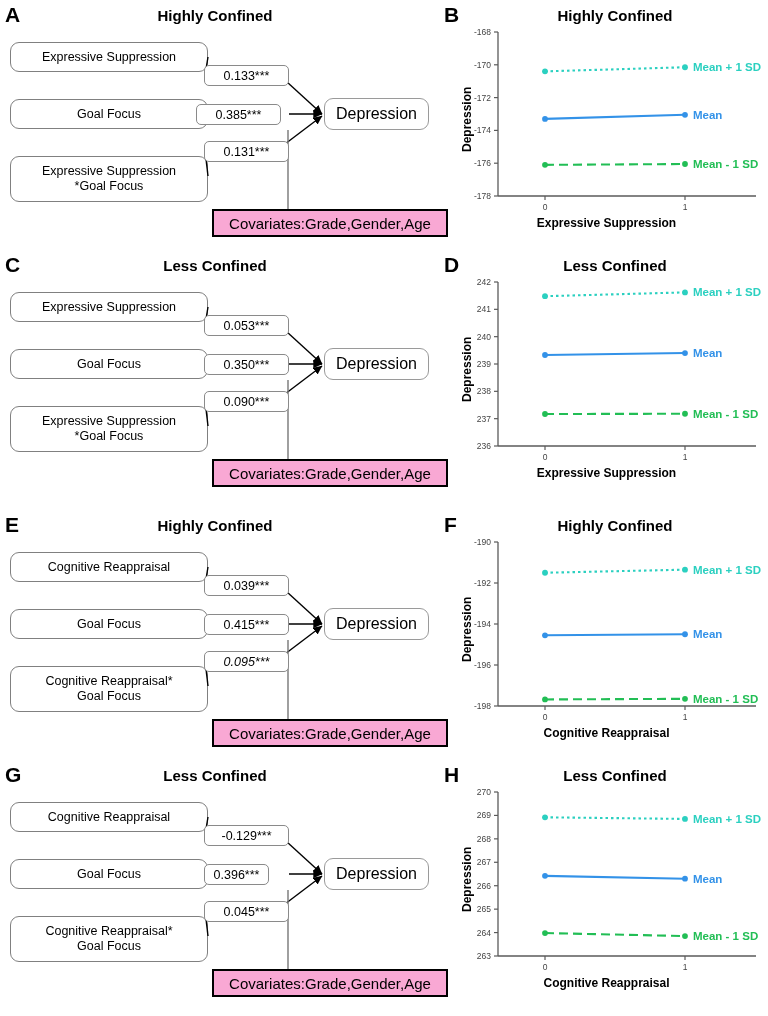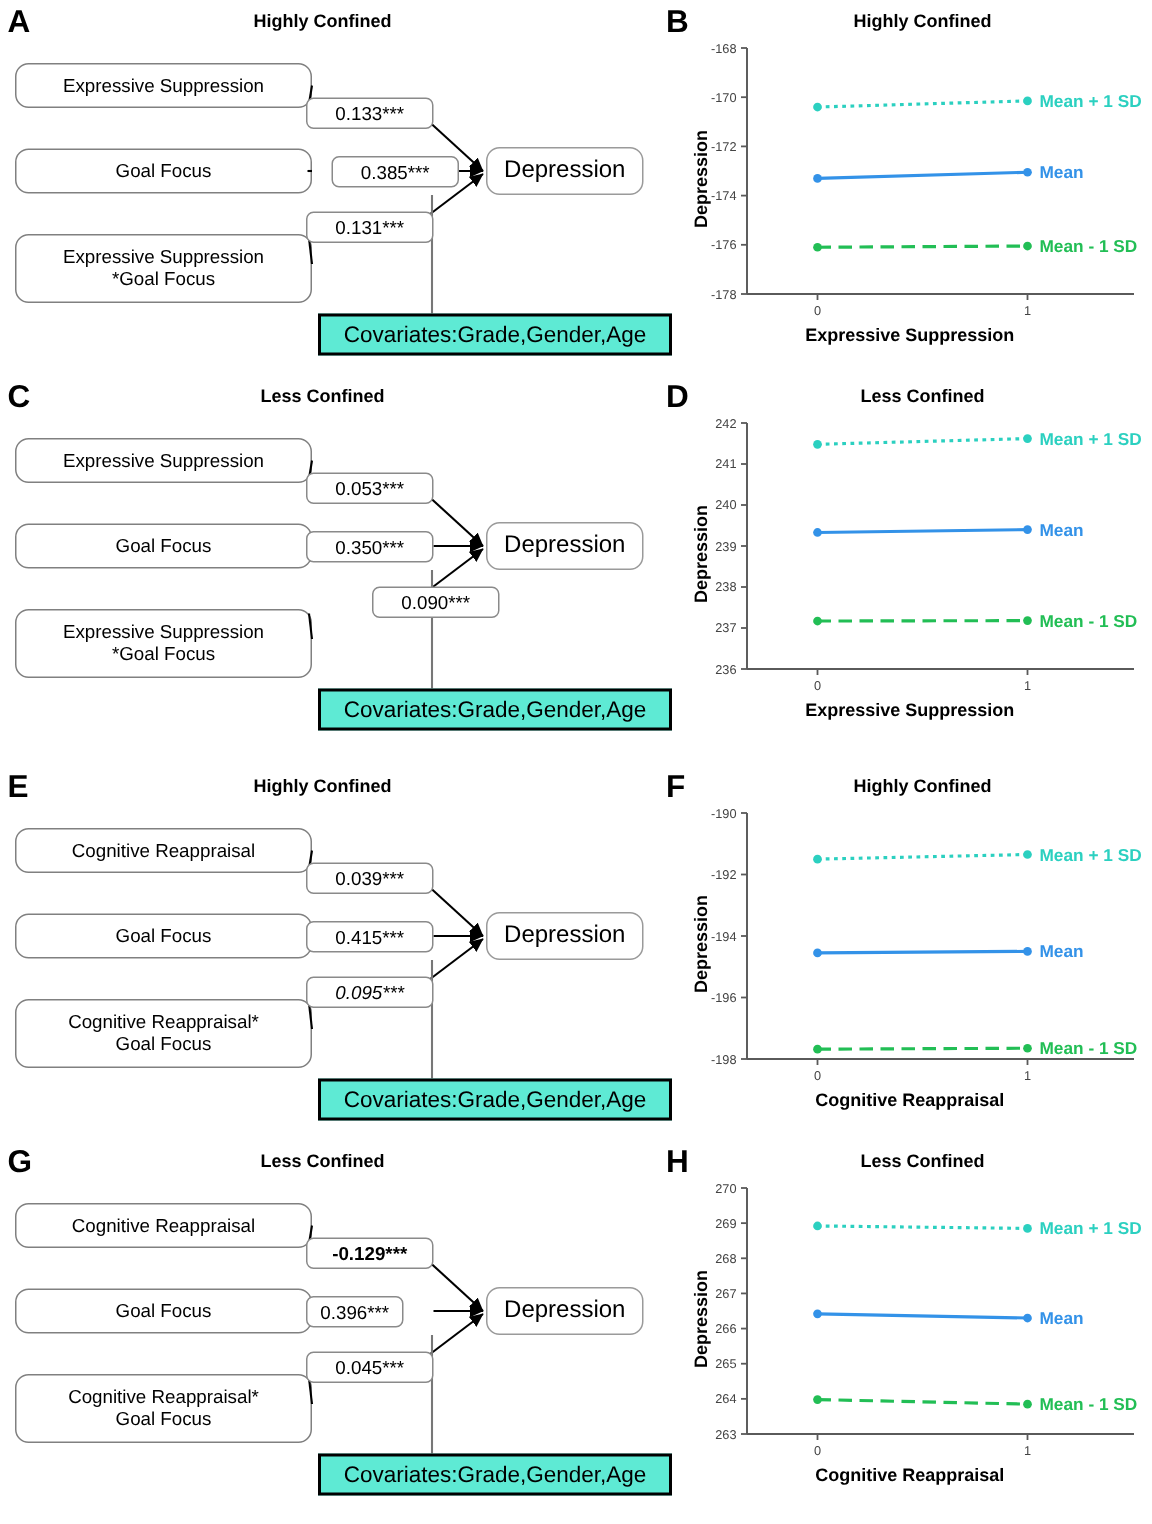--- a/index.html
+++ b/index.html
@@ -10,38 +10,38 @@
   .row-0{top:0;height:250px;}
   .row-1{top:250px;height:260px;}
   .row-2{top:510px;height:250px;}
   .row-3{top:760px;height:256px;}
 
   
   .panel-letter{position:absolute;font-weight:bold;font-size:21px;line-height:1;}
   .letter-left{left:5px;top:4px;}
 
   
-  .panel-title{position:absolute;font-weight:bold;font-size:12px;text-align:center;}
+  .panel-title{position:absolute;font-weight:bold;font-size:15px;text-align:center;}
   .diag-title{left:20px;top:7px;width:390px;}
 
   
   .diagram{position:absolute;left:0;top:0;width:460px;height:100%;}
   .dbox{position:absolute;box-sizing:border-box;border:1.4px solid #808080;
         border-radius:9px;background:#fff;display:flex;align-items:center;
         justify-content:center;text-align:center;font-size:12.5px;line-height:1.12;
         padding:2px 4px;}
   .dbox.two-line{line-height:1.18;}
   .coefbox{position:absolute;box-sizing:border-box;border:1.1px solid #8a8a8a;
            border-radius:5px;background:#fff;display:flex;align-items:center;
            justify-content:center;font-size:12.5px;height:21px;z-index:4;}
   .outcome{position:absolute;box-sizing:border-box;border:1.4px solid #9a9a9a;
            border-radius:9px;background:#fff;display:flex;align-items:center;
            justify-content:center;font-size:16px;z-index:3;}
   .covbox{position:absolute;box-sizing:border-box;border:2.4px solid #000;
-          background:#5eead4;display:flex;align-items:center;justify-content:center;
+          background:#f9a8d4;display:flex;align-items:center;justify-content:center;
           font-size:15px;z-index:3;}
   .diagram svg{position:absolute;left:0;top:0;width:460px;height:100%;
                overflow:visible;z-index:1;}
 
   
   .plot{position:absolute;left:440px;top:0;width:328px;height:100%;}
   .plot svg{position:absolute;left:0;top:0;}
   .ylab{position:absolute;font-weight:bold;font-size:12px;
         transform:rotate(-90deg);transform-origin:left top;white-space:nowrap;}
   .xlab{position:absolute;font-weight:bold;font-size:12px;text-align:center;}
@@ -73,21 +73,21 @@
           <line x1="208" y1="176" x2="206" y2="159" stroke="#000" stroke-width="1.4"></line>
           <line x1="285" y1="144" x2="322" y2="116" stroke="#000" stroke-width="1.4" marker-end="url(#arw-A)"></line>
           <line x1="288" y1="130" x2="288" y2="209" stroke="#777" stroke-width="1.4"></line>
         </svg>
         <div class="dbox" style="left: 10px; top: 42px; width: 198px; height: 30px;">Expressive Suppression</div>
         <div class="dbox" style="left: 10px; top: 99px; width: 198px; height: 30px;">Goal Focus</div>
         <div class="dbox two-line" style="left: 10px; top: 156px; width: 198px; height: 46px;">
           <div style="text-align: center;"><span>Expressive Suppression</span><br><span>*Goal Focus</span></div>
         </div>
         <div class="coefbox" style="left: 204px; top: 65px; width: 85px; height: 21px;">0.133***</div>
-        <div class="coefbox" style="left: 221px; top: 104px; width: 85px; height: 21px;">0.385***</div>
+        <div class="coefbox" style="left: 196px; top: 104px; width: 85px; height: 21px;">0.385***</div>
         <div class="coefbox" style="left: 204px; top: 141px; width: 85px; height: 21px;">0.131***</div>
         <div class="outcome" style="left: 324px; top: 98px; width: 105px; height: 32px;">Depression</div>
         <div class="covbox" style="left: 212px; top: 209px; width: 236px; height: 28px;">Covariates:Grade,Gender,Age</div>
       </div>
       <div class="plot">
         <div class="panel-letter" style="left: 4px; top: 4px;">B</div>
         <div class="panel-title" style="left: 30px; top: 7px; width: 290px;">Highly Confined</div>
         <svg width="328" height="230">
           <line x1="58" y1="32" x2="58" y2="196" stroke="#5a5a5a" stroke-width="1.3"></line>
           <line x1="58" y1="196" x2="316" y2="196" stroke="#5a5a5a" stroke-width="1.3"></line>
@@ -142,21 +142,21 @@
           <line x1="285" y1="144" x2="322" y2="116" stroke="#000" stroke-width="1.4" marker-end="url(#arw-C)"></line>
           <line x1="288" y1="130" x2="288" y2="209" stroke="#777" stroke-width="1.4"></line>
         </svg>
         <div class="dbox" style="left: 10px; top: 42px; width: 198px; height: 30px;">Expressive Suppression</div>
         <div class="dbox" style="left: 10px; top: 99px; width: 198px; height: 30px;">Goal Focus</div>
         <div class="dbox two-line" style="left: 10px; top: 156px; width: 198px; height: 46px;">
           <div style="text-align: center;"><span>Expressive Suppression</span><br><span>*Goal Focus</span></div>
         </div>
         <div class="coefbox" style="left: 204px; top: 65px; width: 85px; height: 21px;">0.053***</div>
         <div class="coefbox" style="left: 204px; top: 104px; width: 85px; height: 21px;">0.350***</div>
-        <div class="coefbox" style="left: 204px; top: 141px; width: 85px; height: 21px; margin-left: 44px;">0.090***</div>
+        <div class="coefbox" style="left: 204px; top: 141px; width: 85px; height: 21px;">0.090***</div>
         <div class="outcome" style="left: 324px; top: 98px; width: 105px; height: 32px;">Depression</div>
         <div class="covbox" style="left: 212px; top: 209px; width: 236px; height: 28px;">Covariates:Grade,Gender,Age</div>
       </div>
       <div class="plot">
         <div class="panel-letter" style="left: 4px; top: 4px;">D</div>
         <div class="panel-title" style="left: 30px; top: 7px; width: 290px;">Less Confined</div>
         <svg width="328" height="230">
           <line x1="58" y1="32" x2="58" y2="196" stroke="#5a5a5a" stroke-width="1.3"></line>
           <line x1="58" y1="196" x2="316" y2="196" stroke="#5a5a5a" stroke-width="1.3"></line>
           <line x1="54" y1="196" x2="58" y2="196" stroke="#5a5a5a" stroke-width="1.2"></line>
@@ -276,21 +276,21 @@
           <line x1="289" y1="114" x2="322" y2="114" stroke="#000" stroke-width="1.4" marker-end="url(#arw-G)"></line>
           <line x1="208" y1="176" x2="206" y2="159" stroke="#000" stroke-width="1.4"></line>
           <line x1="285" y1="144" x2="322" y2="116" stroke="#000" stroke-width="1.4" marker-end="url(#arw-G)"></line>
           <line x1="288" y1="130" x2="288" y2="209" stroke="#777" stroke-width="1.4"></line>
         </svg>
         <div class="dbox" style="left: 10px; top: 42px; width: 198px; height: 30px;">Cognitive Reappraisal</div>
         <div class="dbox" style="left: 10px; top: 99px; width: 198px; height: 30px;">Goal Focus</div>
         <div class="dbox two-line" style="left: 10px; top: 156px; width: 198px; height: 46px;">
           <div style="text-align: center;"><span>Cognitive Reappraisal*</span><br><span>Goal Focus</span></div>
         </div>
-        <div class="coefbox" style="left: 204px; top: 65px; width: 85px; height: 21px; font-weight: bold;">-0.129***</div>
+        <div class="coefbox" style="left: 204px; top: 65px; width: 85px; height: 21px;">-0.129***</div>
         <div class="coefbox" style="left: 204px; top: 104px; width: 65px; height: 21px;">0.396***</div>
         <div class="coefbox" style="left: 204px; top: 141px; width: 85px; height: 21px;">0.045***</div>
         <div class="outcome" style="left: 324px; top: 98px; width: 105px; height: 32px;">Depression</div>
         <div class="covbox" style="left: 212px; top: 209px; width: 236px; height: 28px;">Covariates:Grade,Gender,Age</div>
       </div>
       <div class="plot">
         <div class="panel-letter" style="left: 4px; top: 4px;">H</div>
         <div class="panel-title" style="left: 30px; top: 7px; width: 290px;">Less Confined</div>
         <svg width="328" height="230">
           <line x1="58" y1="32" x2="58" y2="196" stroke="#5a5a5a" stroke-width="1.3"></line>

